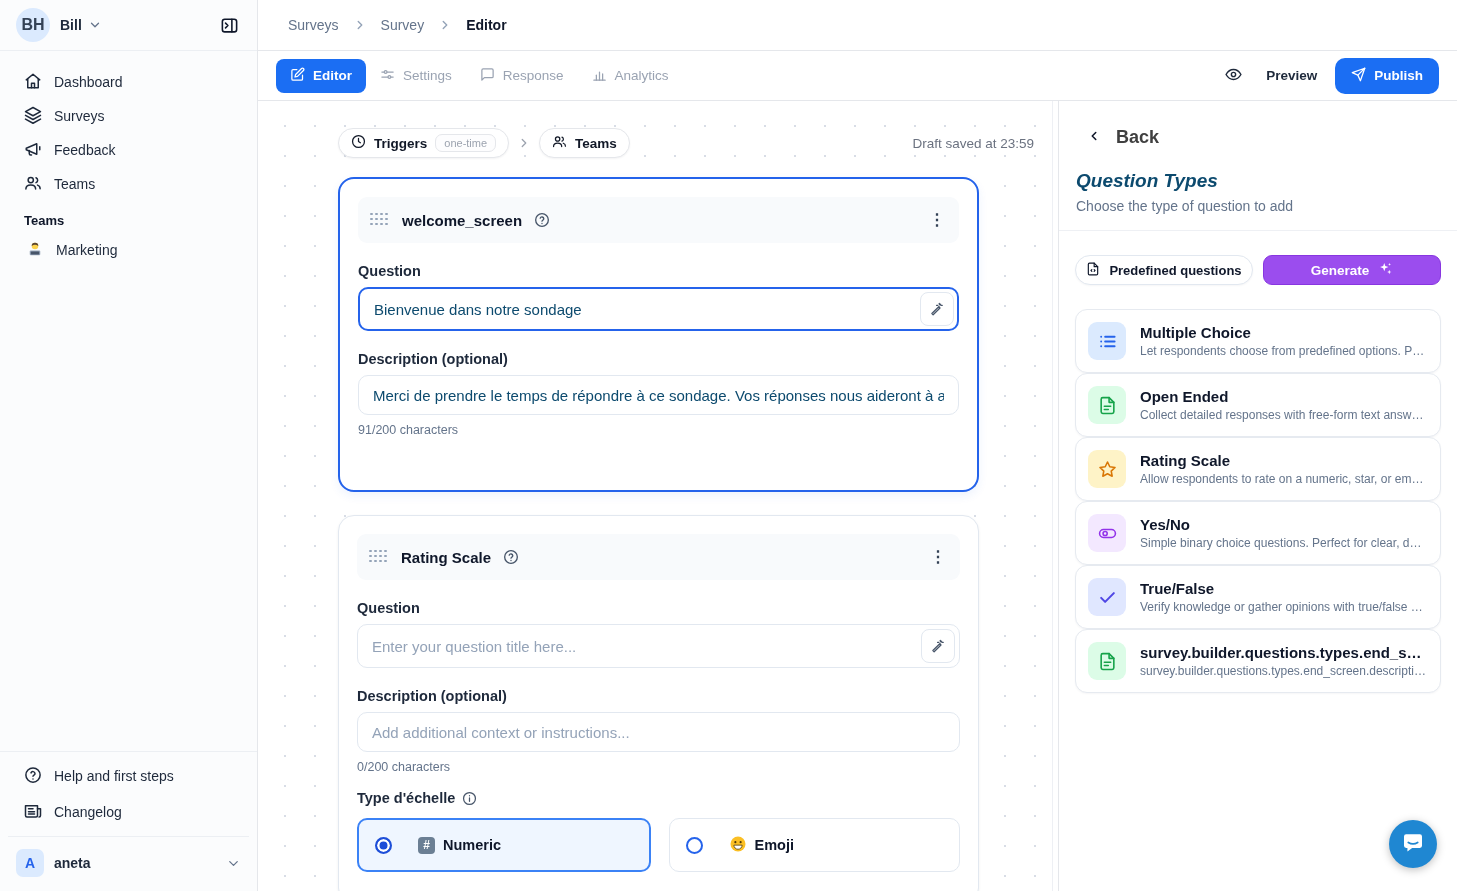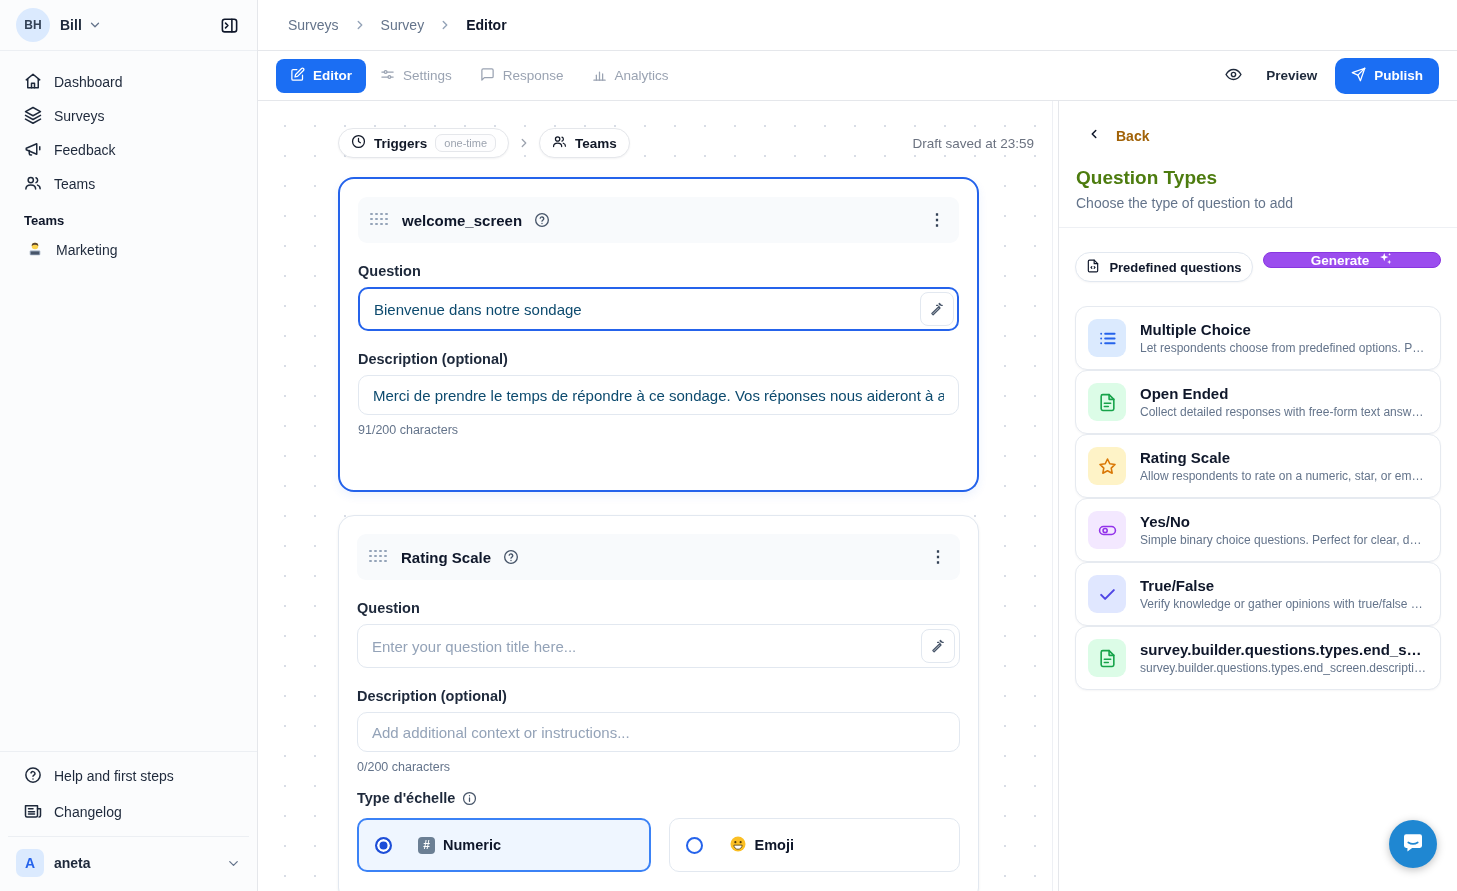--- a/index.html
+++ b/index.html
@@ -2,21 +2,21 @@
 <html><head>
 <meta charset="utf-8">
 <style>
   * { margin:0; padding:0; box-sizing:border-box; }
   html,body { width:1457px; height:891px; overflow:hidden; font-family:"Liberation Sans", sans-serif; background:#fff; color:#0f172a; }
   .app { display:flex; width:1457px; height:891px; }
 
   
   .sidebar { width:258px; flex:0 0 258px; background:#fbfcfd; border-right:1px solid #e5e7eb; display:flex; flex-direction:column; }
   .sb-top { height:51px; display:flex; align-items:center; padding:0 14px 0 16px; border-bottom:1px solid #eceff3; }
-  .sb-avatar { width:34px; height:34px; border-radius:50%; background:#dbeafe; color:#334155; font-size:12px; font-weight:700; display:flex; align-items:center; justify-content:center; }
+  .sb-avatar { width:34px; height:34px; border-radius:50%; background:#dbeafe; color:#334155; font-size:16px; font-weight:700; display:flex; align-items:center; justify-content:center; }
   .sb-wsname { margin-left:10px; font-size:14px; font-weight:700; color:#1e293b; }
   .sb-chev { margin-left:6px; color:#64748b; display:flex; }
   .sb-collapse { margin-left:auto; width:28px; height:28px; border-radius:7px; display:flex; align-items:center; justify-content:center; color:#0f172a; cursor:pointer; }
   .sb-nav { padding:14px 8px 0 8px; }
   .sb-item { display:flex; align-items:center; gap:12px; height:34px; padding:0 16px; border-radius:8px; font-size:14px; color:#1e293b; cursor:pointer; }
   .sb-item svg { color:#1e293b; }
   .sb-section { padding:12px 16px 4px 16px; font-size:13px; font-weight:700; color:#0f172a; }
   .sb-team { display:flex; align-items:center; gap:12px; height:36px; padding:0 16px 0 18px; font-size:14px; color:#1e293b; cursor:pointer; }
   .sb-bottom { margin-top:auto; padding:6px 8px 0 8px; border-top:1px solid #eceff3; }
   .sb-bottom .sb-item { height:36px; }
@@ -73,26 +73,26 @@
   .scale-opt { flex:1; height:54px; border:1px solid #e2e8f0; border-radius:10px; background:#fff; display:flex; align-items:center; padding:0 16px; gap:26px; cursor:pointer; }
   .scale-opt.selected { background:#eff6ff; border:2px solid #3b82f6; }
   .radio { width:17px; height:17px; border-radius:50%; border:2px solid #2563eb; background:#fff; flex:0 0 17px; }
   .radio.on { border:2px solid #1d4ed8; box-shadow:inset 0 0 0 2.5px #fff; background:#1d4ed8; }
   .scale-opt-label { display:flex; align-items:center; gap:8px; font-size:14.5px; font-weight:600; color:#0f172a; }
   .keycap { width:17px; height:17px; border-radius:4px; background:#6b7f94; color:#fff; font-size:12px; font-weight:700; display:flex; align-items:center; justify-content:center; }
 
   
   .panel { width:399px; flex:0 0 399px; border-left:1px solid #e5e7eb; background:#fff; position:relative; }
   .panel-back { display:flex; align-items:center; gap:15px; padding:26px 18px 0 28px; cursor:pointer; }
-  .panel-back-label { font-size:14px; font-weight:700; color:#a16207; }
-  .panel-title { padding:22px 18px 0 17px; font-size:19px; font-weight:700; color:#4d7c0f; }
+  .panel-back-label { font-size:18px; font-weight:700; color:#404040; }
+  .panel-title { padding:22px 18px 0 17px; font-size:19px; font-weight:700; color:#0c4a6e;font-style:italic; }
   .panel-sub { padding:6px 18px 16px 17px; font-size:14px; color:#64748b; border-bottom:1px solid #eef0f4; }
   .panel-actions { display:flex; gap:10px; padding:24px 16px 0 16px; }
   .predef-btn { flex:1; display:flex; align-items:center; justify-content:center; gap:9px; height:30px; background:#fff; border:1px solid #e2e8f0; border-radius:16px; font-family:inherit; font-size:13px; font-weight:600; color:#0f172a; cursor:pointer; box-shadow:0 1px 2px rgba(16,24,40,.04); }
-  .generate-btn { flex:1; display:flex; align-items:center; justify-content:center; gap:9px; height:16px; background:#9b4dee; border:1px solid #8836e0; border-radius:9px; font-family:inherit; font-size:13.5px; font-weight:600; color:#fff; cursor:pointer; }
+  .generate-btn { flex:1; display:flex; align-items:center; justify-content:center; gap:9px; height:30px; background:#9b4dee; border:1px solid #8836e0; border-radius:9px; font-family:inherit; font-size:13.5px; font-weight:600; color:#fff; cursor:pointer; }
   .type-list { padding:24px 16px 0 16px; display:flex; flex-direction:column; }
   .type-card { display:flex; align-items:center; gap:14px; height:64px; border:1px solid #e6eaf0; border-radius:12px; background:#fff; padding:0 14px 0 12px; box-shadow:0 1px 2px rgba(16,24,40,.04); cursor:pointer; }
   .type-icon { width:38px; height:38px; border-radius:9px; display:flex; align-items:center; justify-content:center; flex:0 0 38px; }
   .type-texts { min-width:0; }
   .type-title { font-size:15px; font-weight:700; color:#0f172a; white-space:nowrap; overflow:hidden; text-overflow:ellipsis; }
   .type-desc { margin-top:3px; font-size:12px; color:#64748b; white-space:nowrap; overflow:hidden; text-overflow:ellipsis; }
   .ic-blue { background:#dbeafe; color:#2563eb; }
   .ic-green { background:#dcfce7; color:#16a34a; }
   .ic-amber { background:#fef3c7; color:#d97706; }
   .ic-purple { background:#f3e8ff; color:#9333ea; }

